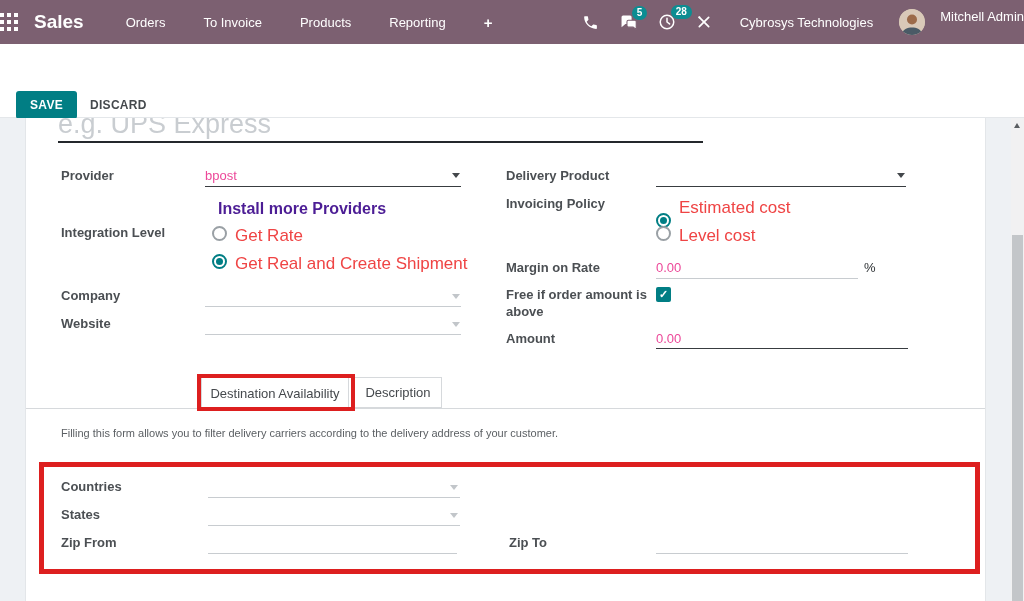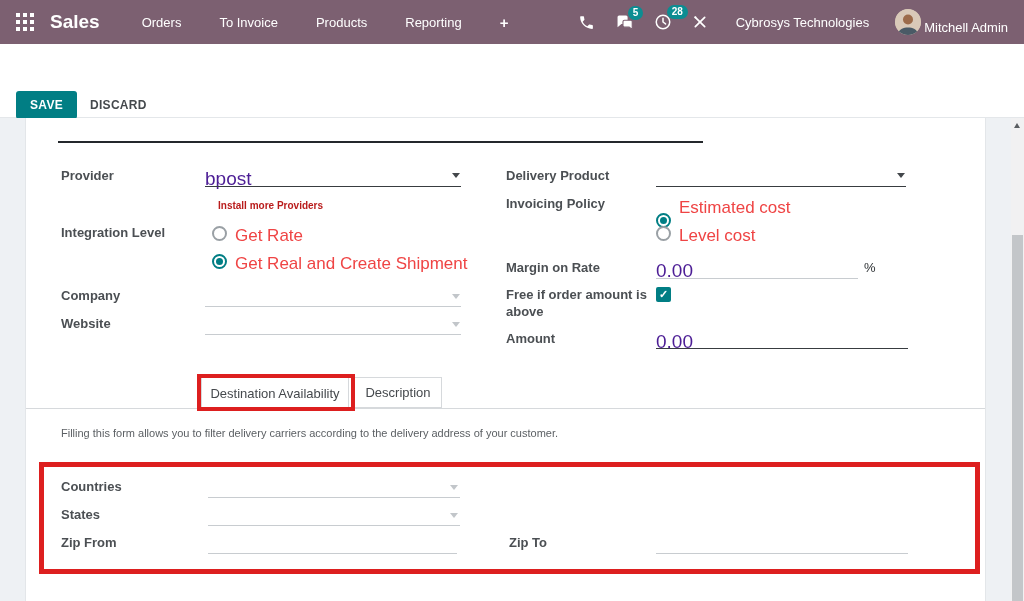--- a/index.html
+++ b/index.html
@@ -6,36 +6,36 @@
   html,body { margin:0; padding:0; }
   body {
     width:1024px; height:601px; position:relative; overflow:hidden;
     font-family:"Liberation Sans", sans-serif; background:#fff;
   }
 
   
   .topbar {
     position:absolute; top:0; left:0; width:1024px; height:44px;
     background:#7c6071; color:#fff; display:flex; align-items:center;
-    padding:0 16px;
+    padding:0 0;
   }
   .apps-grid { display:grid; grid-template-columns:repeat(3,4px); gap:3px; margin-right:16px; cursor:pointer; }
   .apps-grid i { width:4px; height:4px; background:#fff; display:block; }
   .brand { font-size:19px; font-weight:700; margin-right:42px; cursor:pointer; }
   .nav { display:flex; gap:38px; font-size:13px; }
   .nav span { cursor:pointer; }
   .plus { margin-left:38px; font-size:15px; font-weight:700; cursor:pointer; }
   .tb-right { margin-left:auto; display:flex; align-items:center; gap:20px; }
   .iconwrap { position:relative; display:flex; align-items:center; cursor:pointer; }
   .badge {
     position:absolute; top:-8px; left:13px; background:#0c8d92; color:#fff;
     font-size:10px; font-weight:700; padding:2px 5px; border-radius:9px; line-height:1;
   }
   .tb-company { font-size:13px; margin:0 6px 0 8px; cursor:pointer; }
-  .userwrap { display:flex; align-items:flex-end; gap:3px; cursor:pointer; }
+  .userwrap { display:flex; align-items:flex-start; gap:15px; cursor:pointer; }
   .avatar { width:26px; height:26px; border-radius:50%; overflow:hidden; background:#d9c9b8; }
   .tb-user { font-size:13px; }
 
   
   .header2 {
     position:absolute; top:44px; left:0; width:1024px; height:74px;
     background:#fff; border-bottom:1px solid #e4e7ea;
   }
   .breadcrumb { position:absolute; top:12px; left:16px; font-size:18px; color:#017e84; }
   .breadcrumb .bc-root { cursor:pointer; }
@@ -53,26 +53,26 @@
   
   .content { position:absolute; top:118px; left:0; width:1024px; height:483px; background:#eef1f4; }
   .sheet {
     position:absolute; top:0; left:25px; width:961px; height:483px;
     background:#fff; overflow:hidden; border-left:1px solid #e3e6e9; border-right:1px solid #e3e6e9;
   }
   .abs { position:absolute; }
   .title-ph { font-size:27px; color:#c9cdd1; white-space:nowrap; }
   .title-line { border-bottom:2px solid #24282c; height:0; }
   .label { font-size:13px; font-weight:700; color:#4b4f53; }
-  .value { font-size:19px; color:#4c1d95; }
+  .value { font-size:13px; color:#ec4899; }
   .uline { border-bottom:1px solid #c8ccd0; height:0; }
   .uline.dark { border-bottom:1.5px solid #383c40; }
   .caret { width:0; height:0; border-left:4.5px solid transparent; border-right:4.5px solid transparent; border-top:5px solid #c2c6ca; cursor:pointer; }
   .caret.dark { border-top-color:#43474b; }
-  .link { font-size:10px; font-weight:700; color:#b91c1c; cursor:pointer; }
+  .link { font-size:16px; font-weight:700; color:#4c1d95; cursor:pointer; }
   .radio { width:15px; height:15px; border-radius:50%; border:2px solid #9aa0a5; background:#fff; cursor:pointer; }
   .radio.checked { border-color:#017e84; position:relative; }
   .radio.checked::after { content:""; position:absolute; inset:2px; border-radius:50%; background:#017e84; }
   .radio-label { font-size:17px; color:#ef4444; cursor:pointer; }
   .checkbox {
     width:15px; height:15px; background:#017e84; border-radius:2px; color:#fff;
     font-size:11px; line-height:15px; text-align:center; font-weight:700; cursor:pointer;
   }
   .suffix { font-size:13px; color:#2d3134; }
   .tab-line { position:absolute; left:0; width:961px; border-bottom:1px solid #d6d9dc; }
@@ -156,20 +156,21 @@
 </div>
 
 <div class="header2">
   <button class="btn-save">SAVE</button>
   <button class="btn-discard">DISCARD</button>
 </div>
 
 <div class="content">
   <div class="sheet">
 
+    <div class="abs title-ph" style="left:32px; top:-9px;">e.g. UPS Express</div>
     <div class="abs title-line" style="left:32px; top:23px; width:645px;"></div>
 
     <div class="abs label" style="left:35px; top:50px;">Provider</div>
     <div class="abs value" style="left:179px; top:50px;">bpost</div>
     <div class="abs caret dark" style="left:426px; top:55px;"></div>
     <div class="abs uline dark" style="left:179px; top:68px; width:256px;"></div>
 
     <div class="abs link" style="left:192px; top:82px;">Install more Providers</div>
 
     <div class="abs label" style="left:35px; top:107px;">Integration Level</div>

